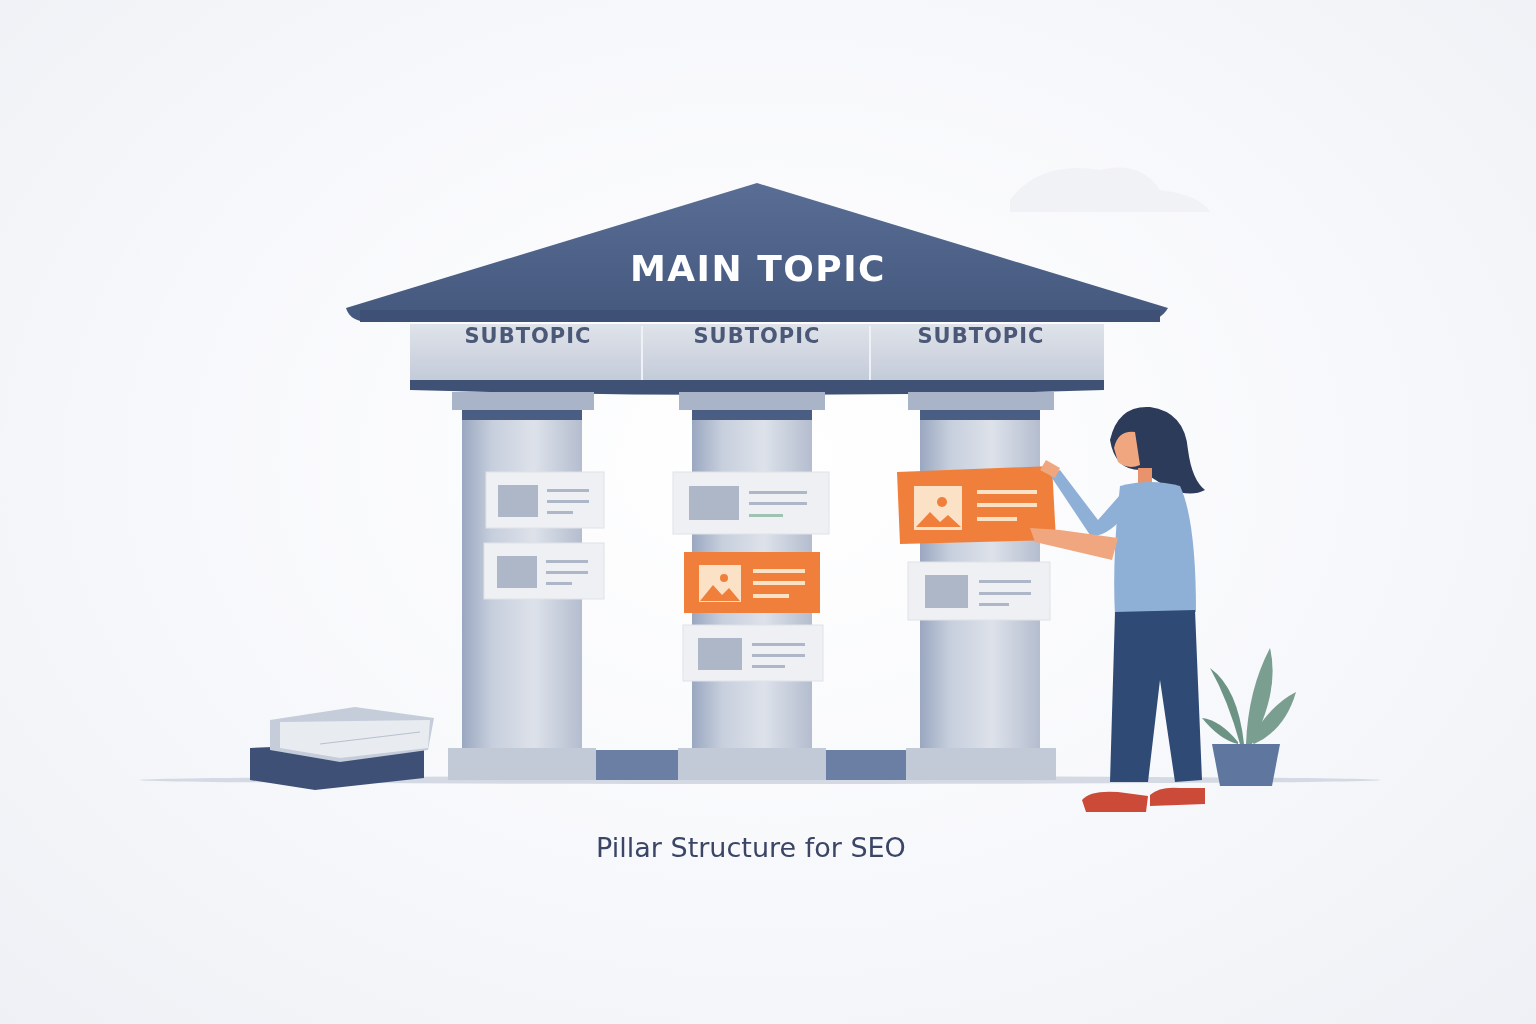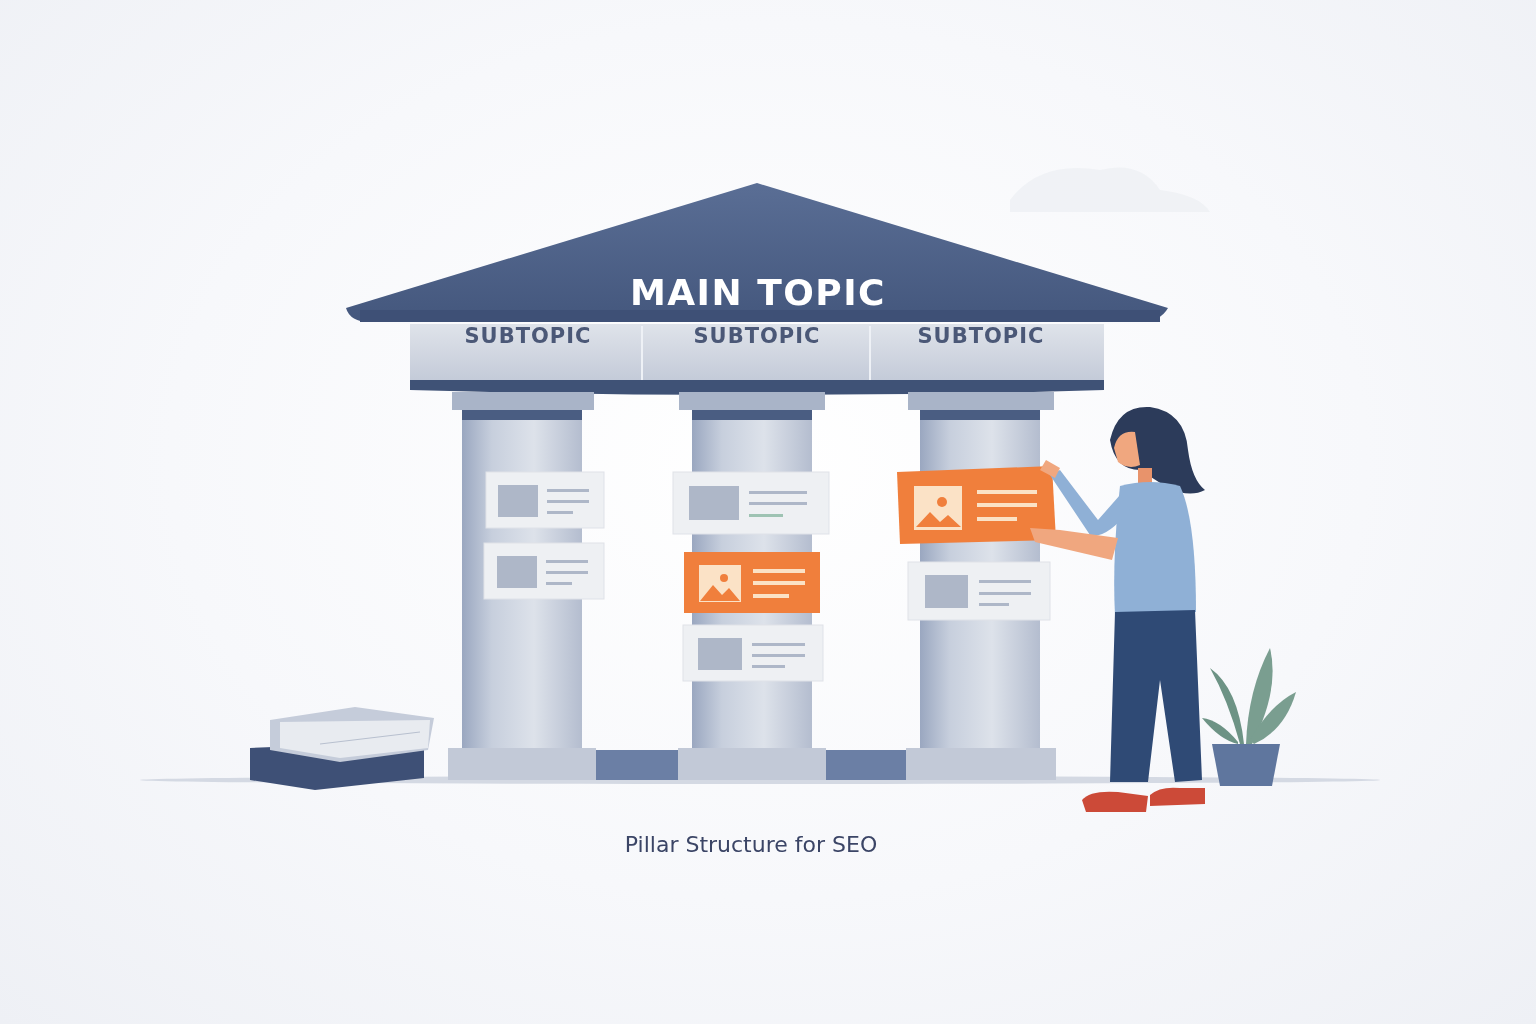--- a/index.html
+++ b/index.html
@@ -7,30 +7,29 @@
     width:1536px; height:1024px; overflow:hidden; position:relative;
     background: radial-gradient(ellipse at 50% 45%, #ffffff 0%, #f7f8fb 55%, #eef0f5 100%);
     font-family: "DejaVu Sans", sans-serif;
   }
   .abs { position:absolute; }
   svg { position:absolute; left:0; top:0; }
   .roof-title {
     left:0; width:1516px; top:248px; text-align:center;
     color:#ffffff; font-size:36px; font-weight:bold; letter-spacing:1.5px;
     font-family: "DejaVu Sans", sans-serif;
-    margin-top: 24px;
   }
   .sub-label {
     top:324px; width:230px; text-align:center;
     color:#4b5877; font-size:21px; font-weight:bold; letter-spacing:1px;
     font-family: "DejaVu Sans", sans-serif;
   }
   .caption {
     left:0; width:1502px; top:832px; text-align:center;
-    color:#3b4566; font-size:22px;
+    color:#3b4566; font-size:27px;
     font-family: "DejaVu Sans", sans-serif;
   }
 </style>
 </head>
 <body>
 
 <svg width="1536" height="1024" viewBox="0 0 1536 1024">
   <defs>
     <linearGradient id="roofG" x1="0" y1="0" x2="0" y2="1">
       <stop offset="0" stop-color="#5a6e95"></stop>

